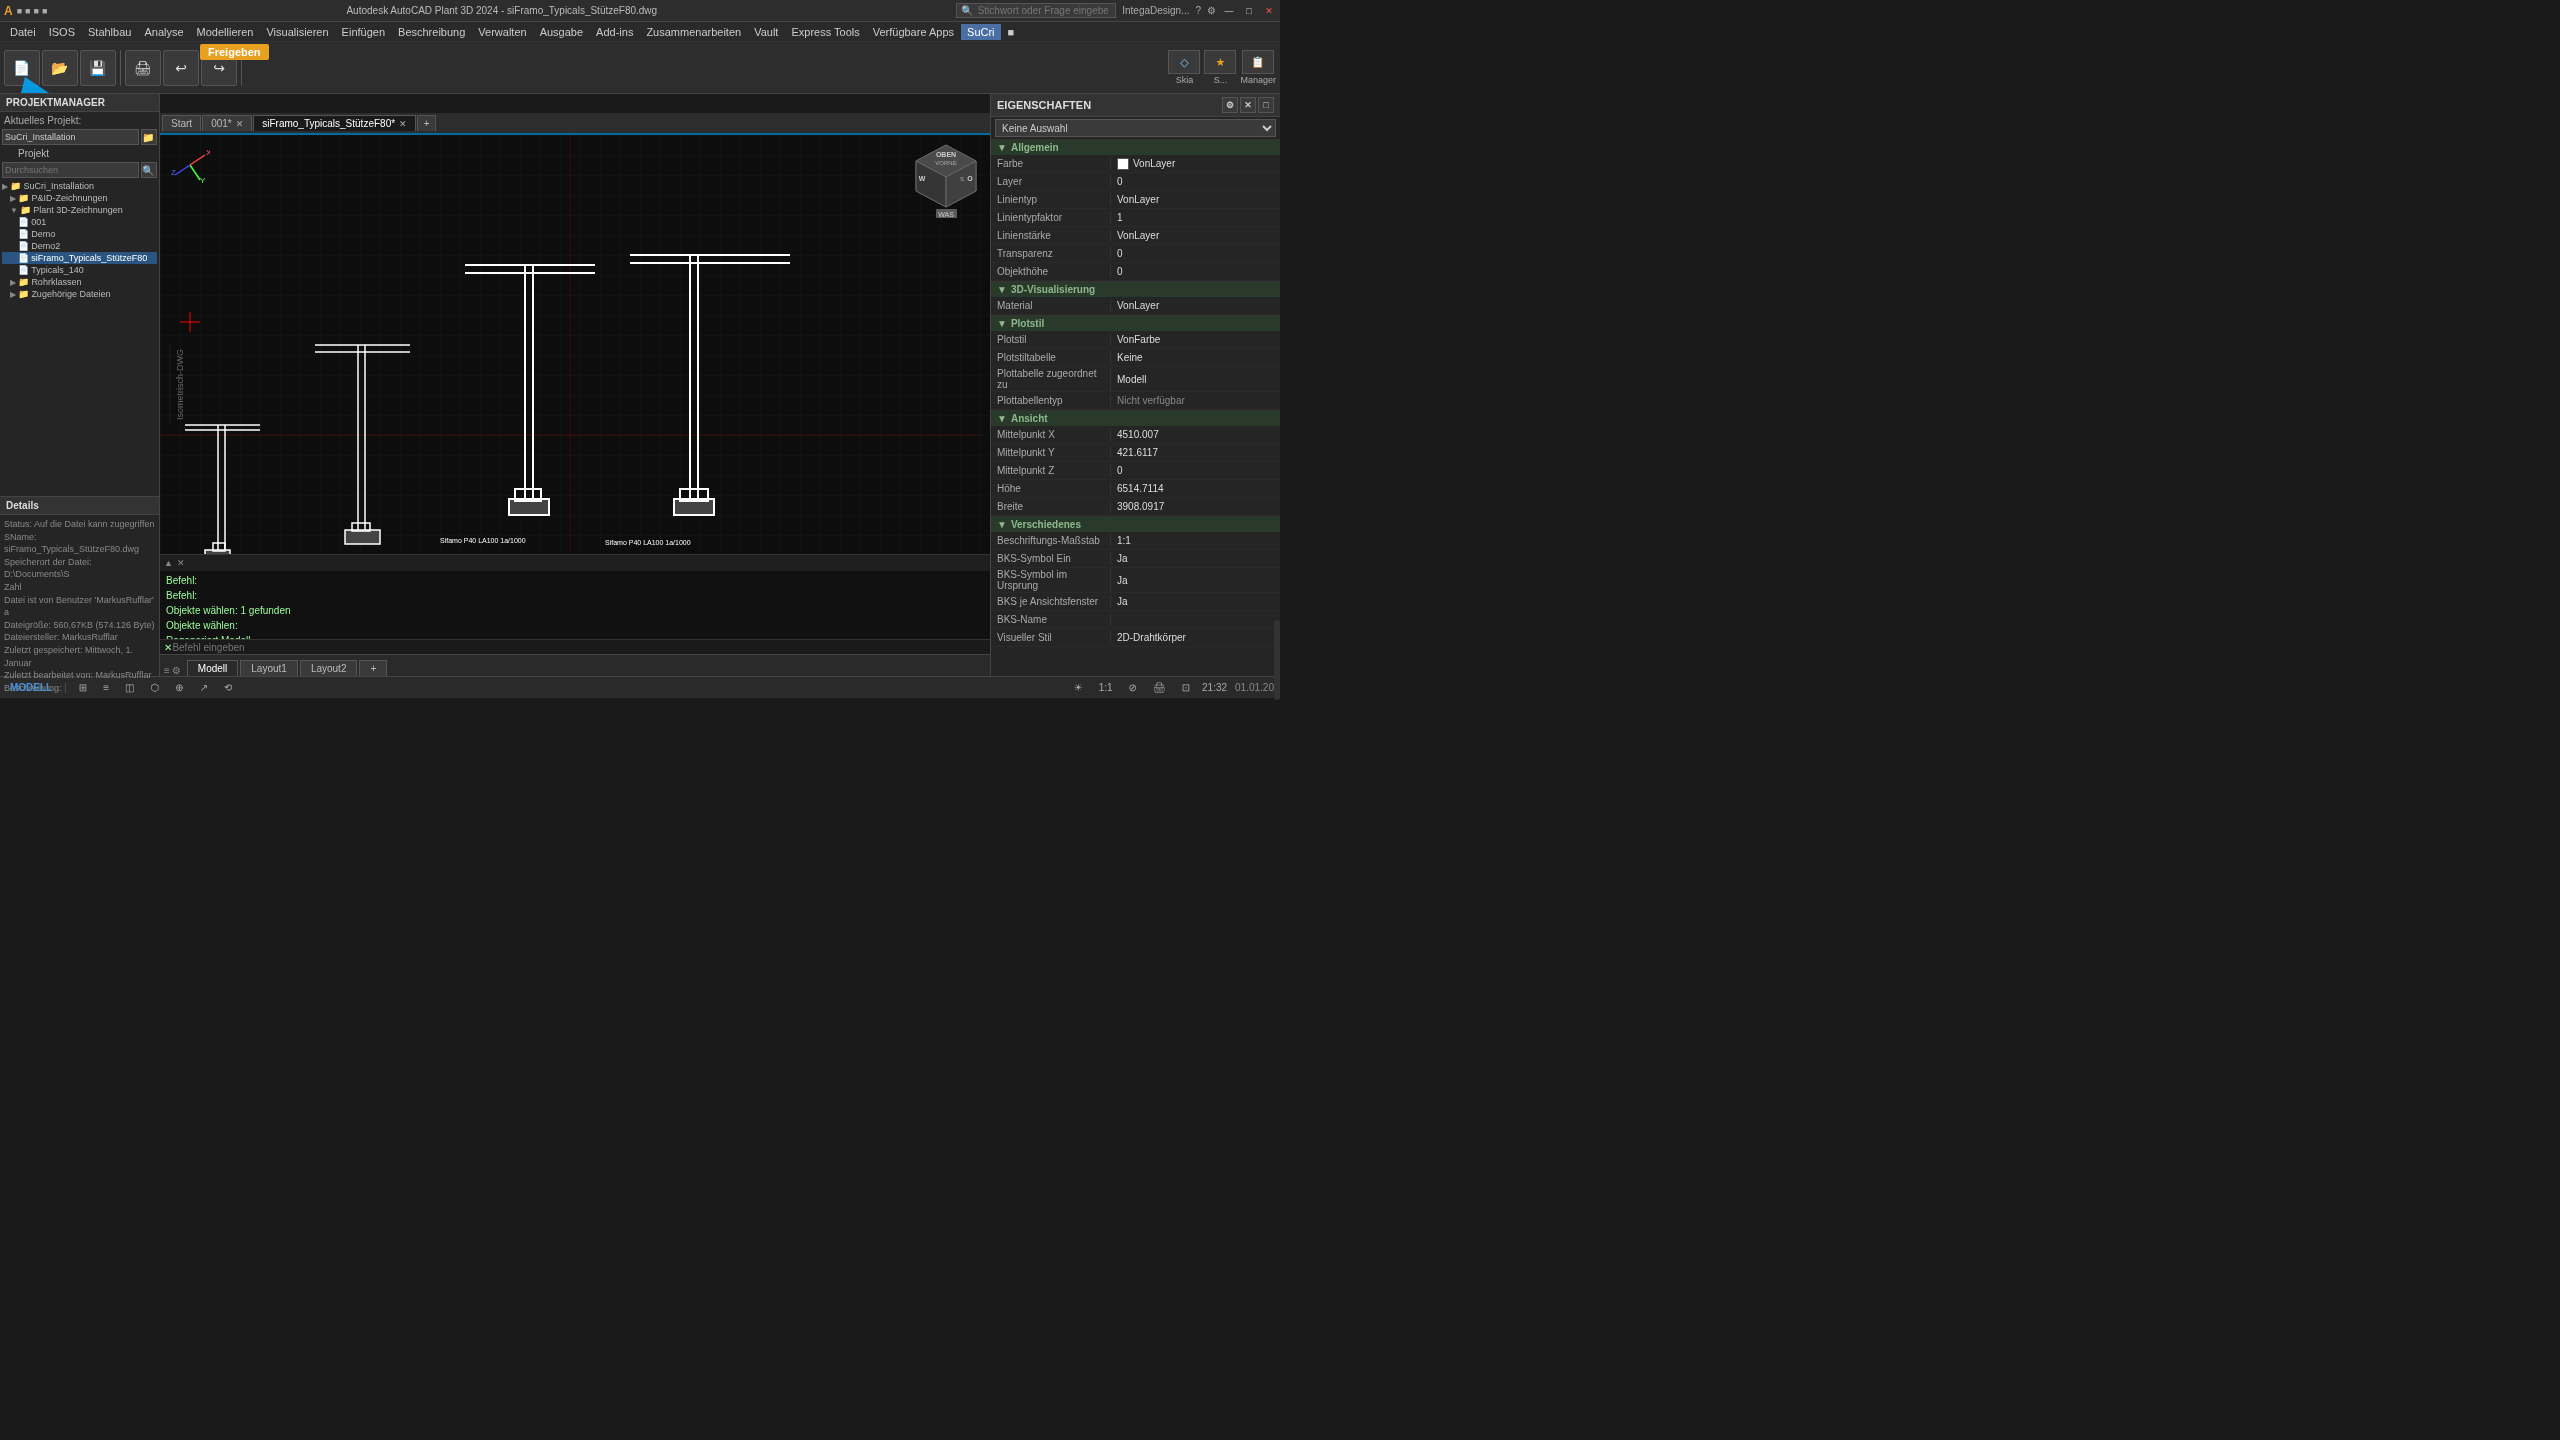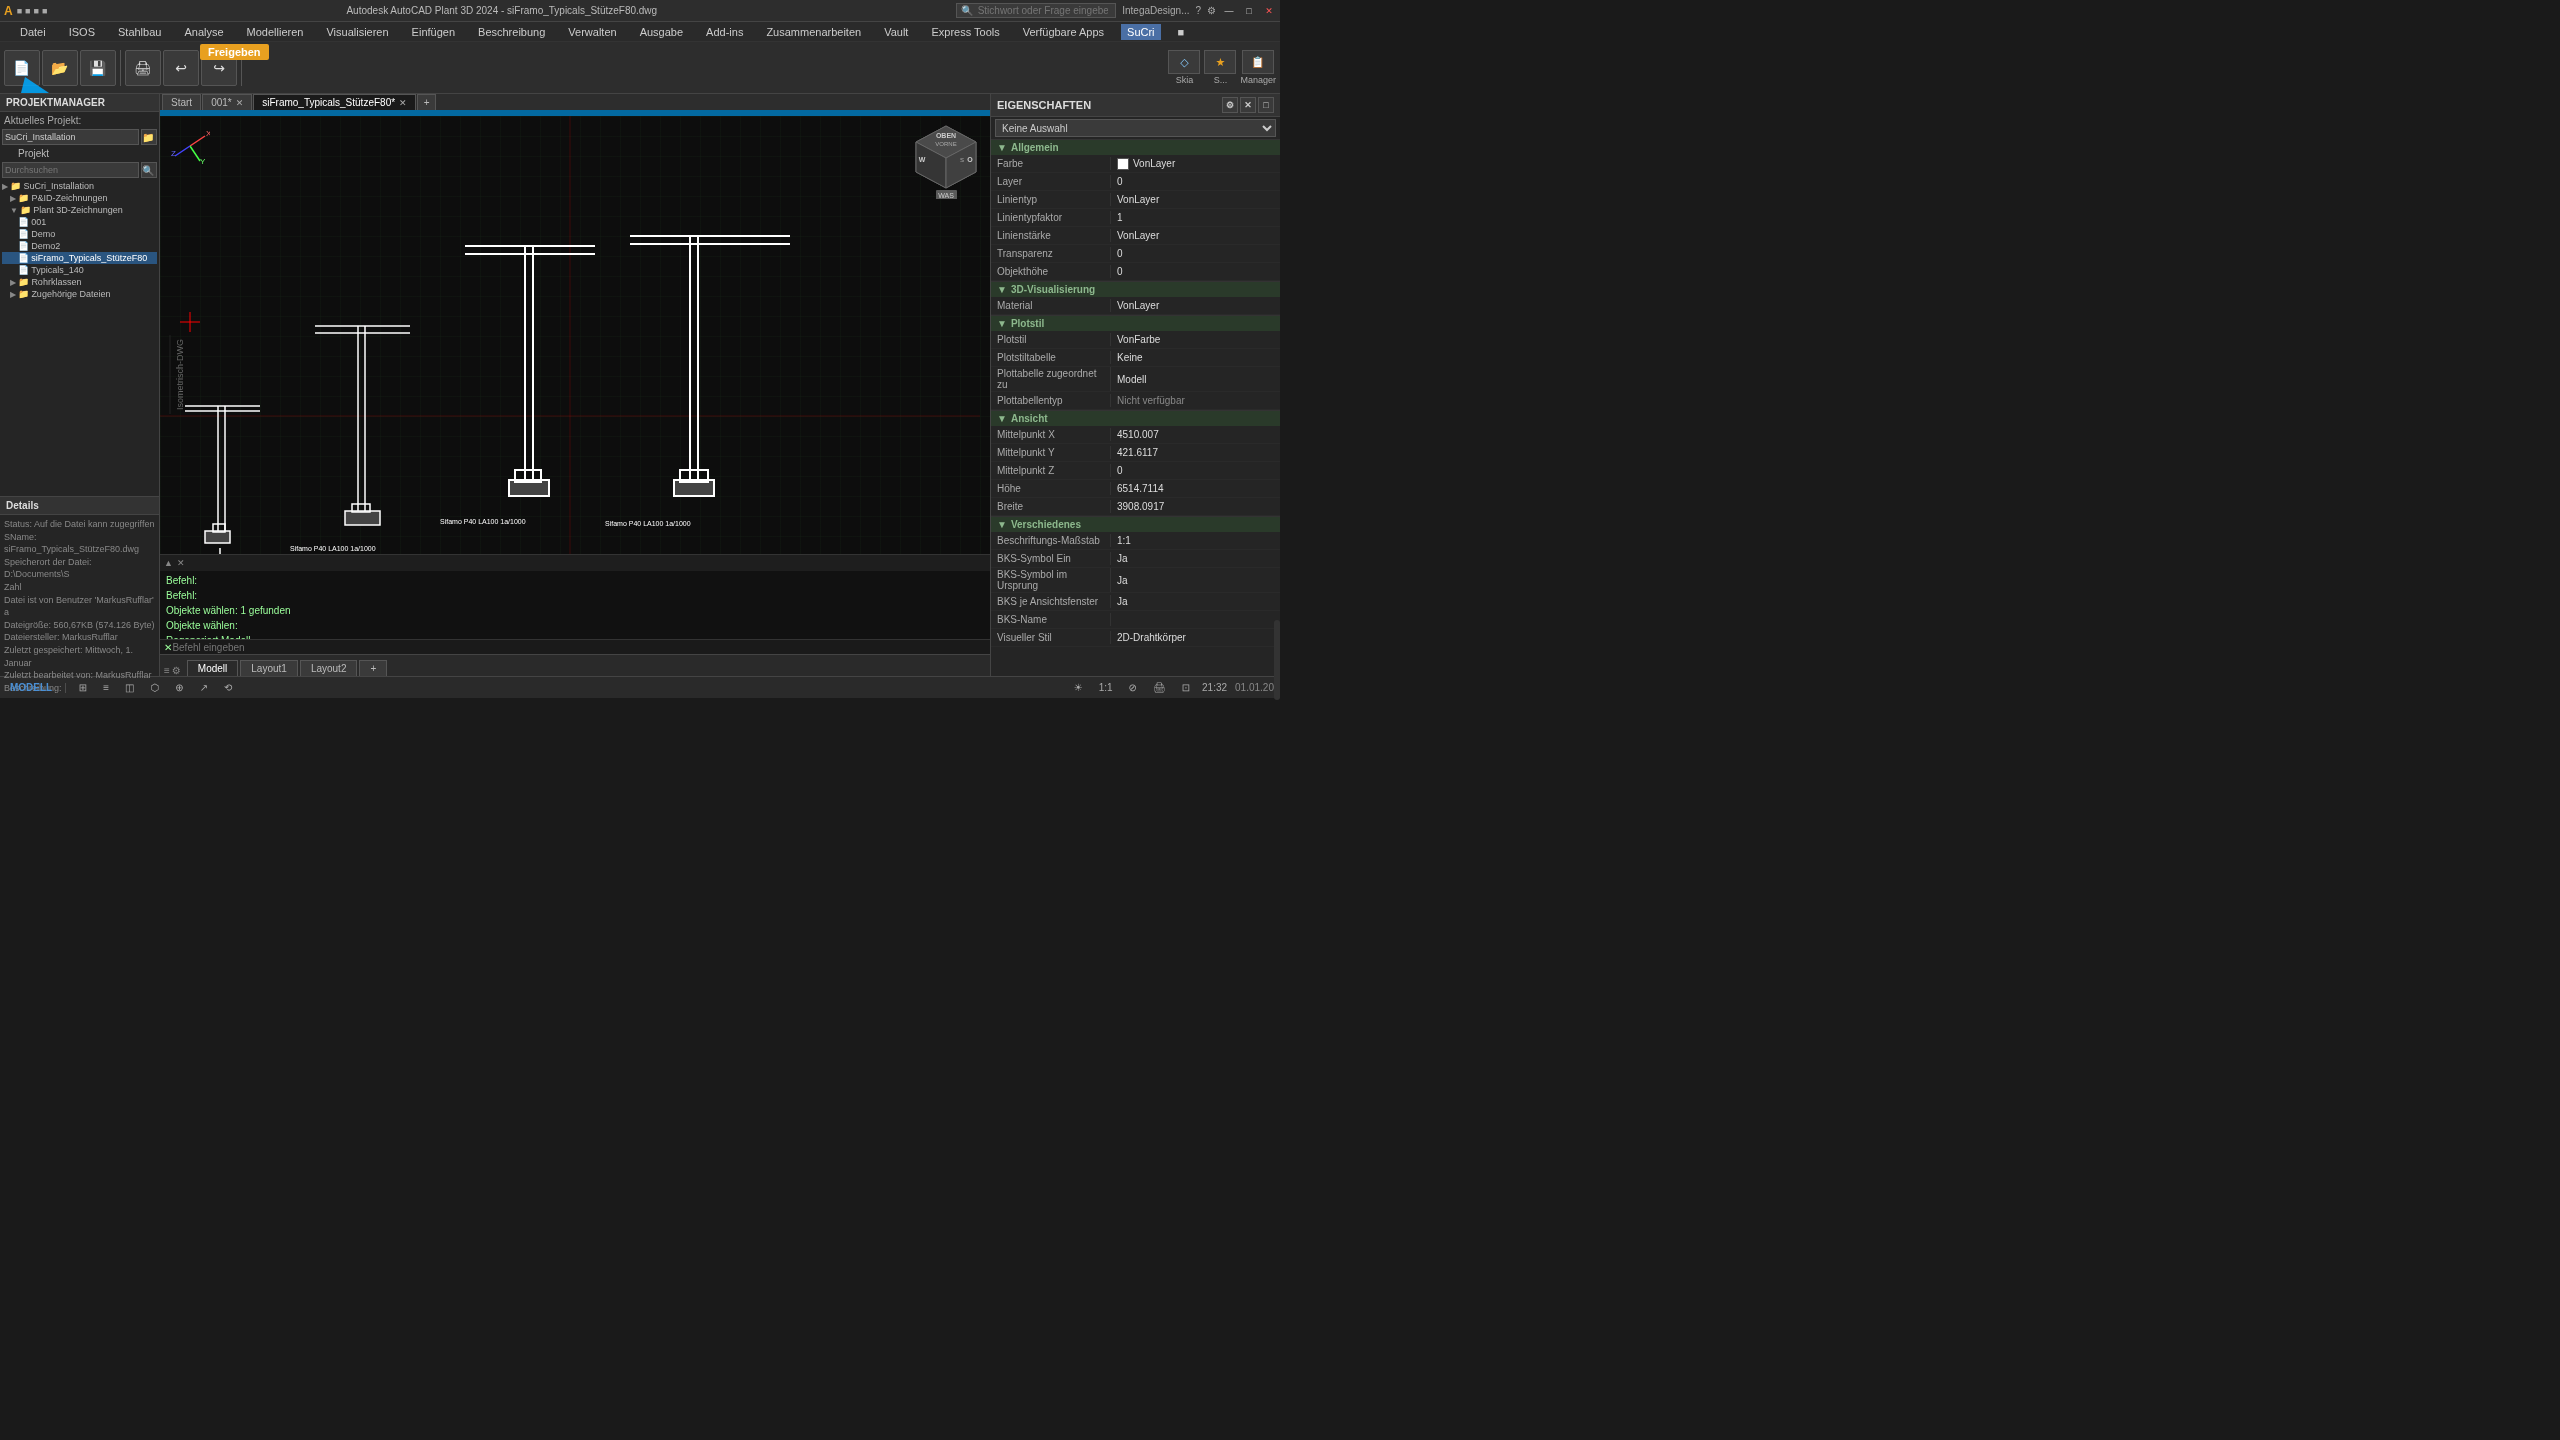--- a/index.html
+++ b/index.html
@@ -61,21 +61,20 @@
       padding: 0 4px;
       gap: 1px;
       border-bottom: 1px solid #333;
     }
     .menu-item {
       padding: 2px 6px;
       font-size: 11px;
       color: #ccc;
       cursor: pointer;
       white-space: nowrap;
-      margin-left: 10px;
     }
 
     
     #toolbar {
       height: 52px;
       background: #2d2d2d;
       display: flex;
       align-items: center;
       padding: 2px 4px;
       border-bottom: 1px solid #444;
@@ -171,21 +170,22 @@
       color: #999;
       line-height: 1.4;
     }
     #canvas-tabs {
       height: 22px;
       background: #2d2d2d;
       display: flex;
       align-items: center;
       padding: 0 2px;
       gap: 1px;
-      border-bottom: 6px solid #0369a1;
+      border-bottom: 2px solid #0369a1;
+      margin-top: 19px;
     }
     .canvas-tab {
       padding: 2px 8px;
       font-size: 10px;
       color: #bbb;
       background: #3a3a3a;
       border: 1px solid #555;
       border-bottom: none;
       cursor: pointer;
       display: flex; align-items: center; gap: 4px;

